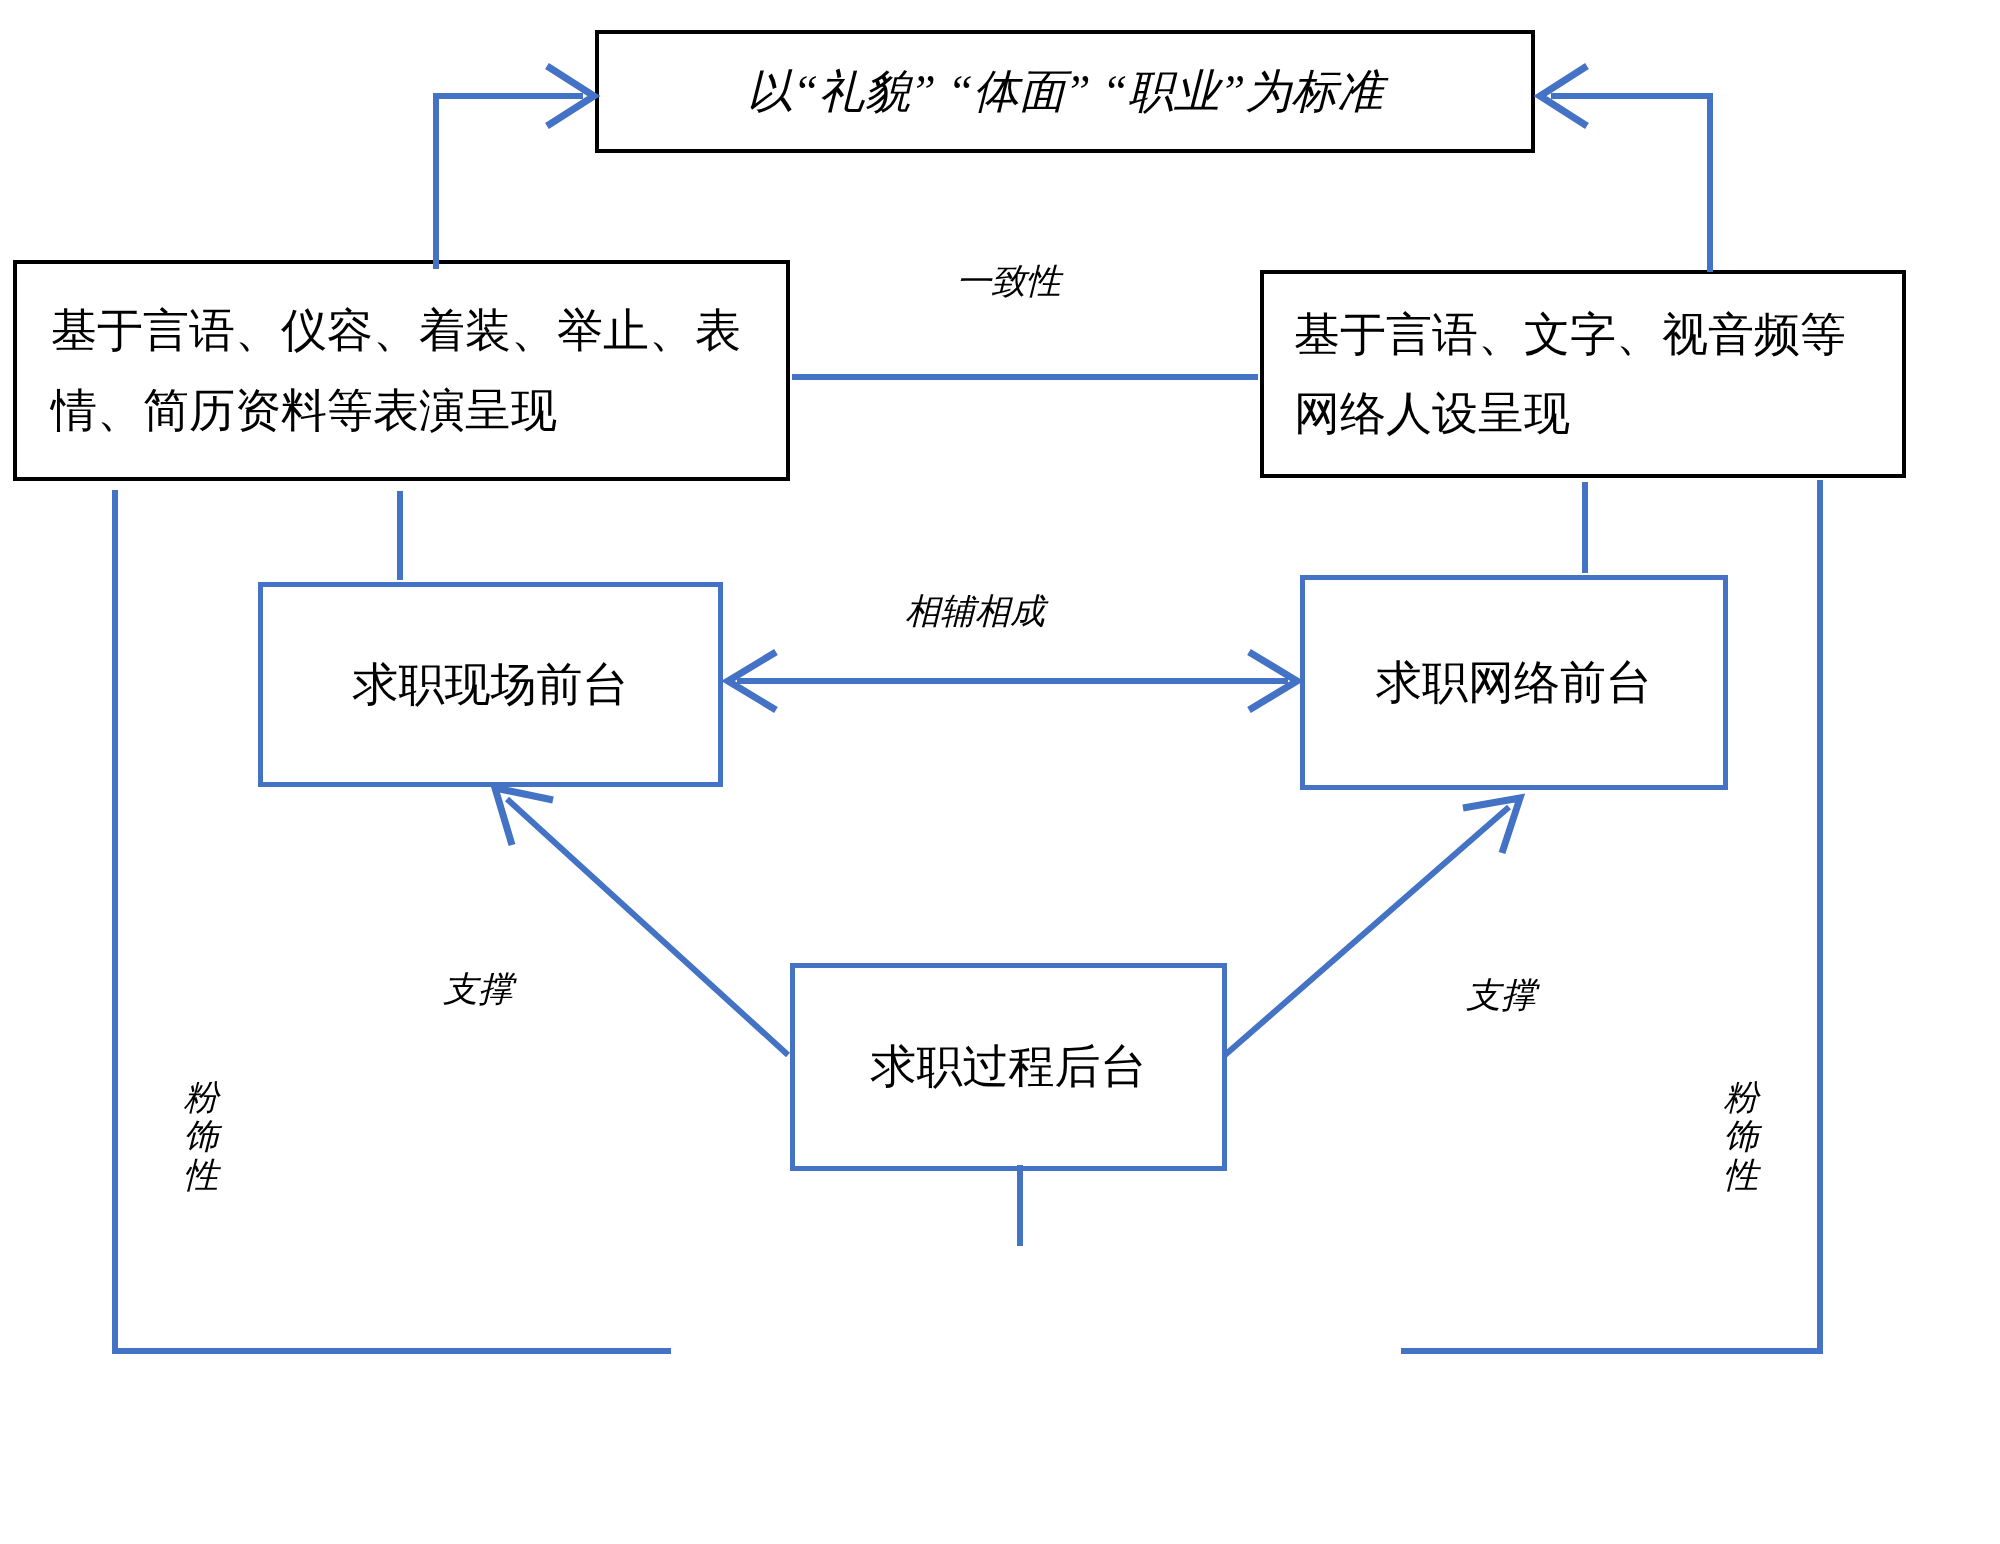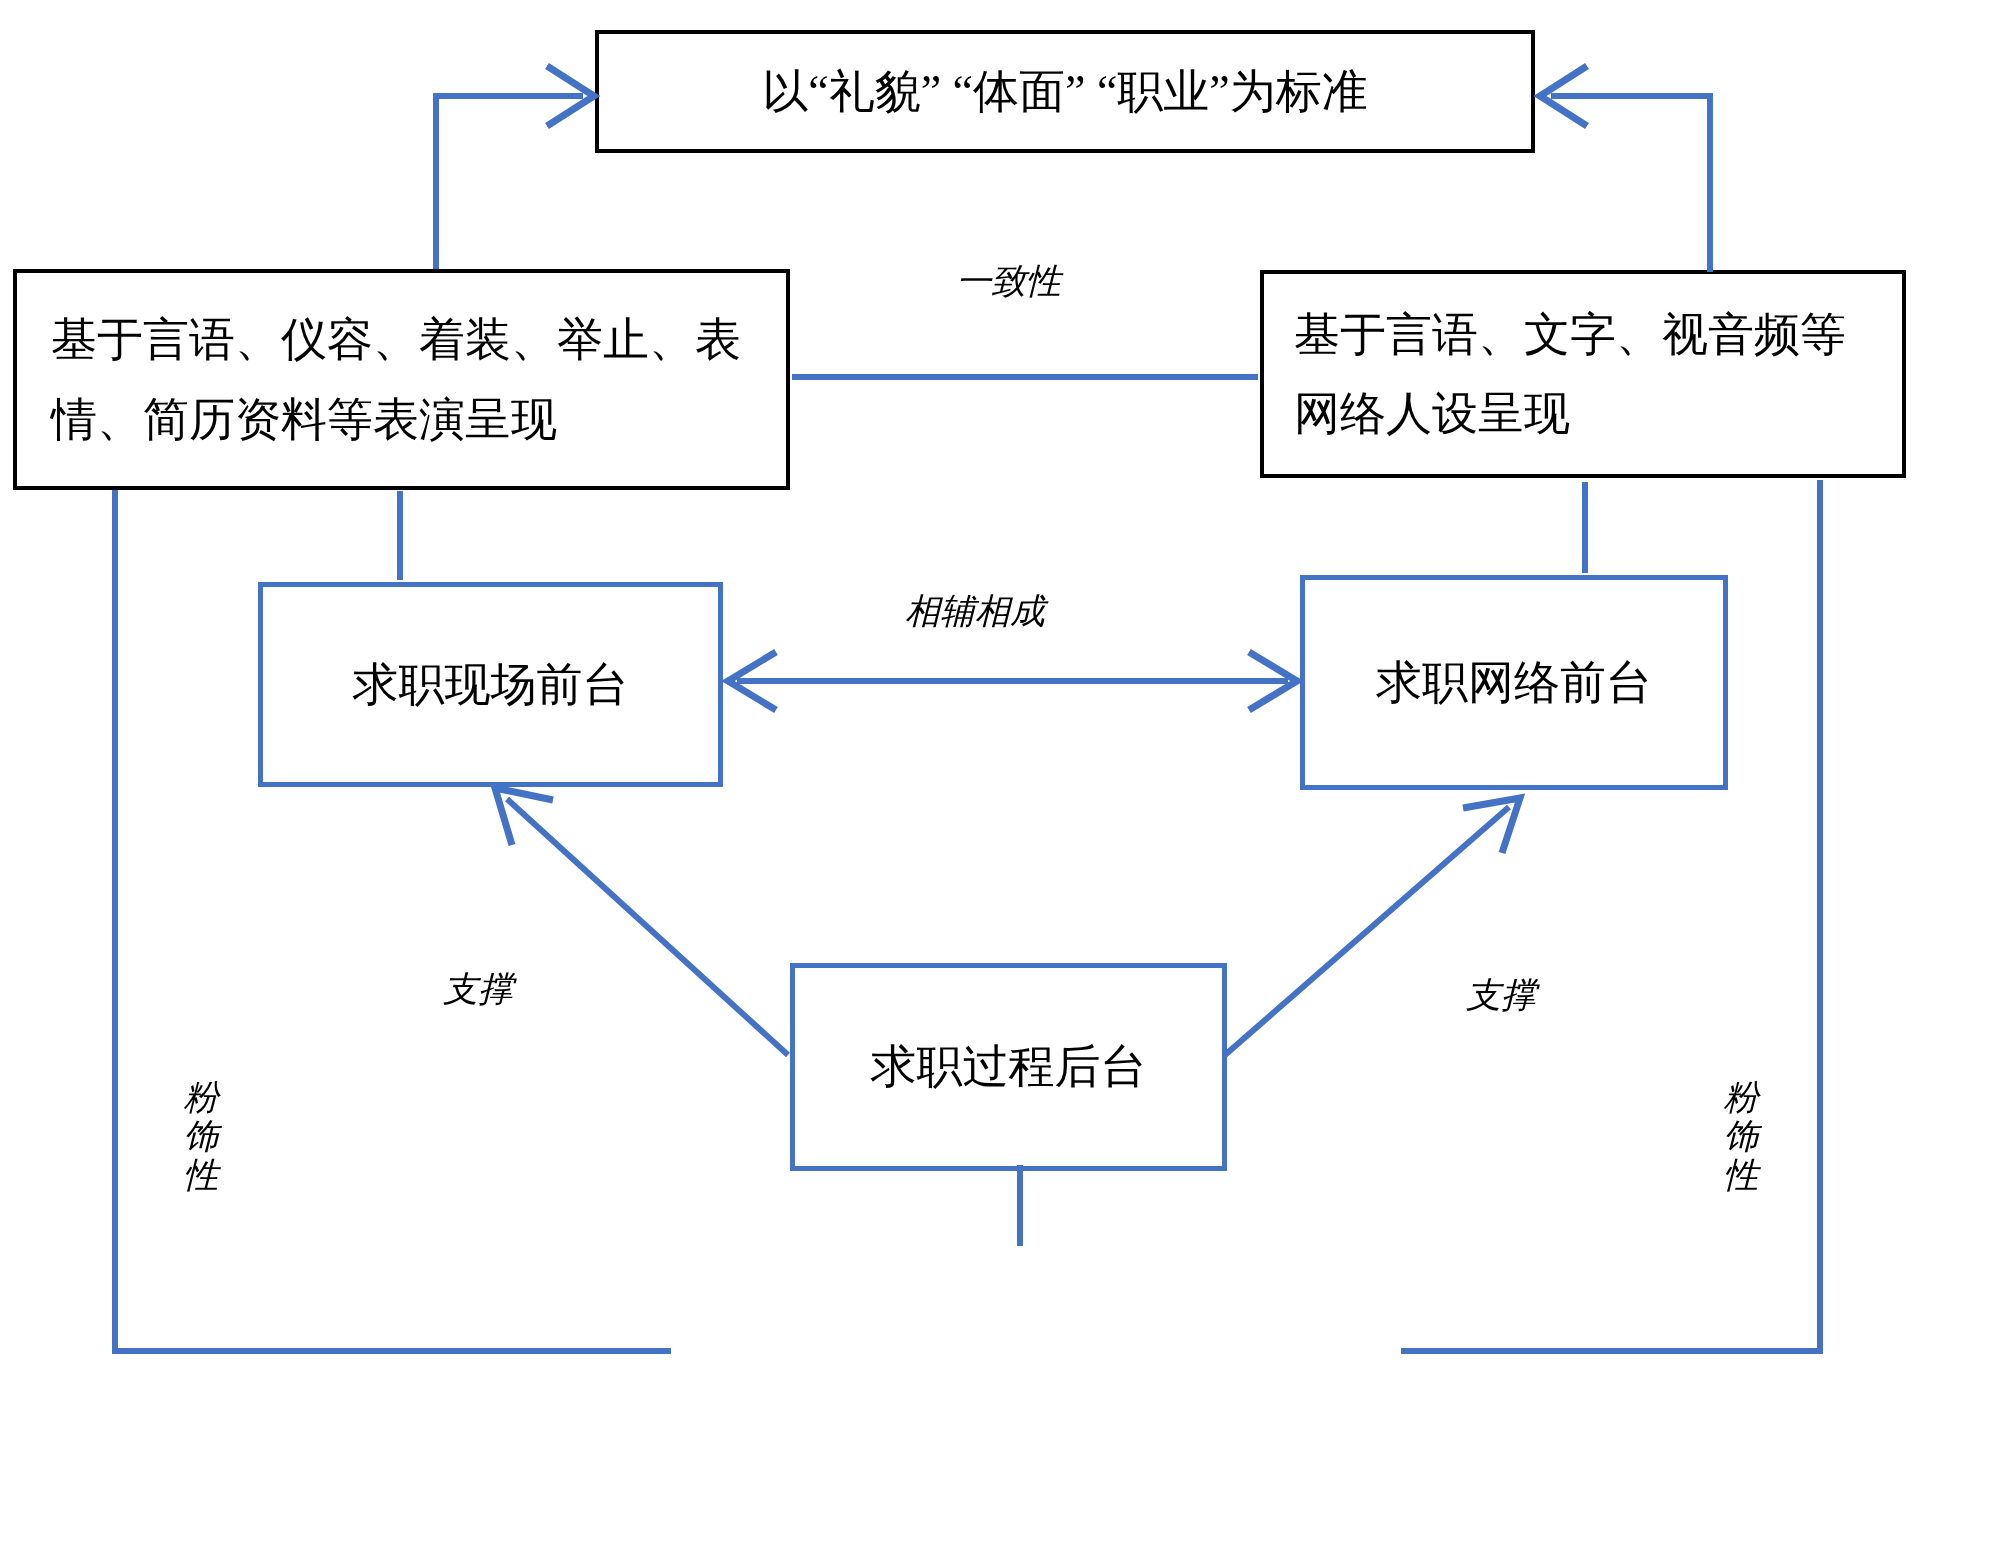--- a/index.html
+++ b/index.html
@@ -22,22 +22,22 @@
   .ah{stroke:var(--accent);stroke-width:7;fill:none;stroke-linejoin:miter;stroke-linecap:butt;}
   .box{
     position:absolute;z-index:1;box-sizing:border-box;
     background:var(--bg);
     display:flex;align-items:center;
     font-size:46px;line-height:1.72;
   }
   .black{border:4px solid var(--ink);}
   .blue{border:5px solid var(--accent);}
   .ctr{justify-content:center;text-align:center;}
-  .b-top{left:595px;top:30px;width:940px;height:123px;}
-  .b-left{left:13px;top:269px;width:777px;height:221px;padding:12px 34px;}
+  .b-top{left:595px;top:30px;width:940px;height:123px;font-style:italic;}
+  .b-left{left:13px;top:260px;width:777px;height:221px;padding:12px 34px;}
   .b-right{left:1260px;top:270px;width:646px;height:208px;padding:0 30px;}
   .b-midleft{left:258px;top:582px;width:465px;height:205px;}
   .b-midright{left:1300px;top:575px;width:428px;height:215px;}
   .b-center{left:790px;top:955px;width:437px;height:208px;margin-top:8px;}
   .b-bottom{left:673px;top:1248px;width:724px;height:270px;padding:0 36px;line-height:1.84;}
   .lab{position:absolute;z-index:2;font-size:35px;white-space:nowrap;font-style:italic;}
   .lab-consistency{left:956px;top:258px;}
   .lab-complement{left:905px;top:588px;}
   .lab-support-l{left:443px;top:966px;}
   .lab-support-r{left:1466px;top:972px;}

